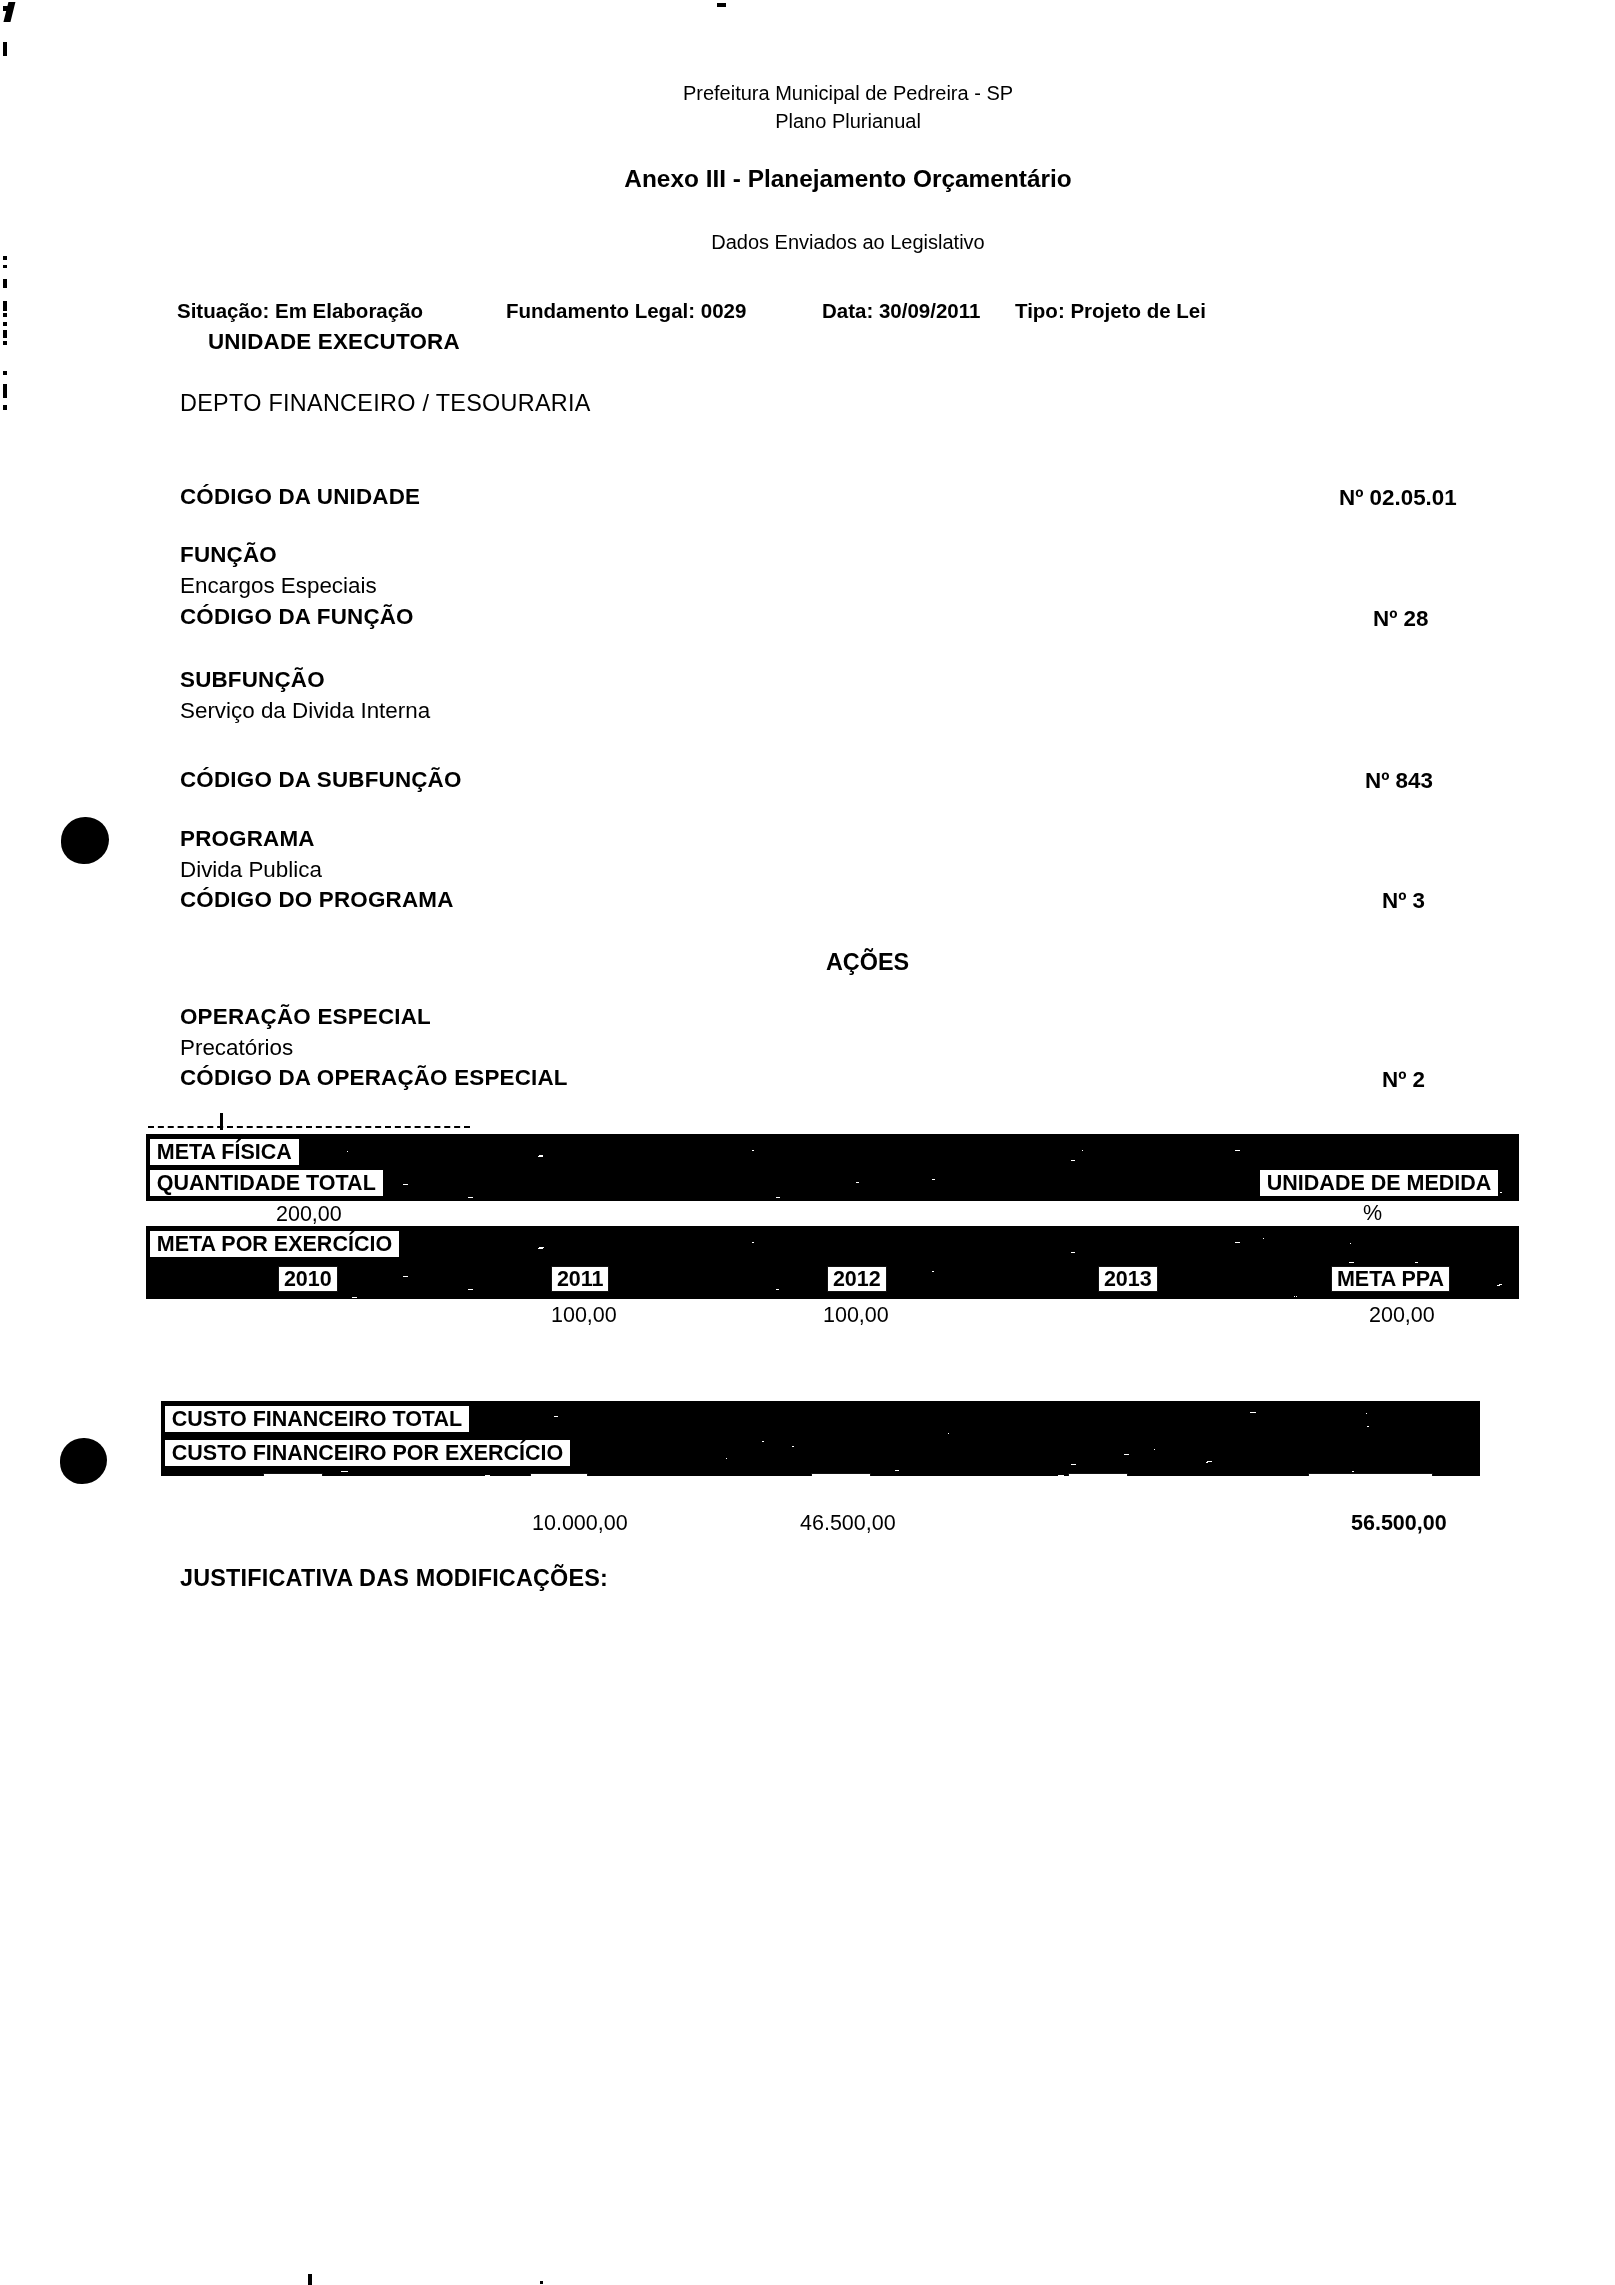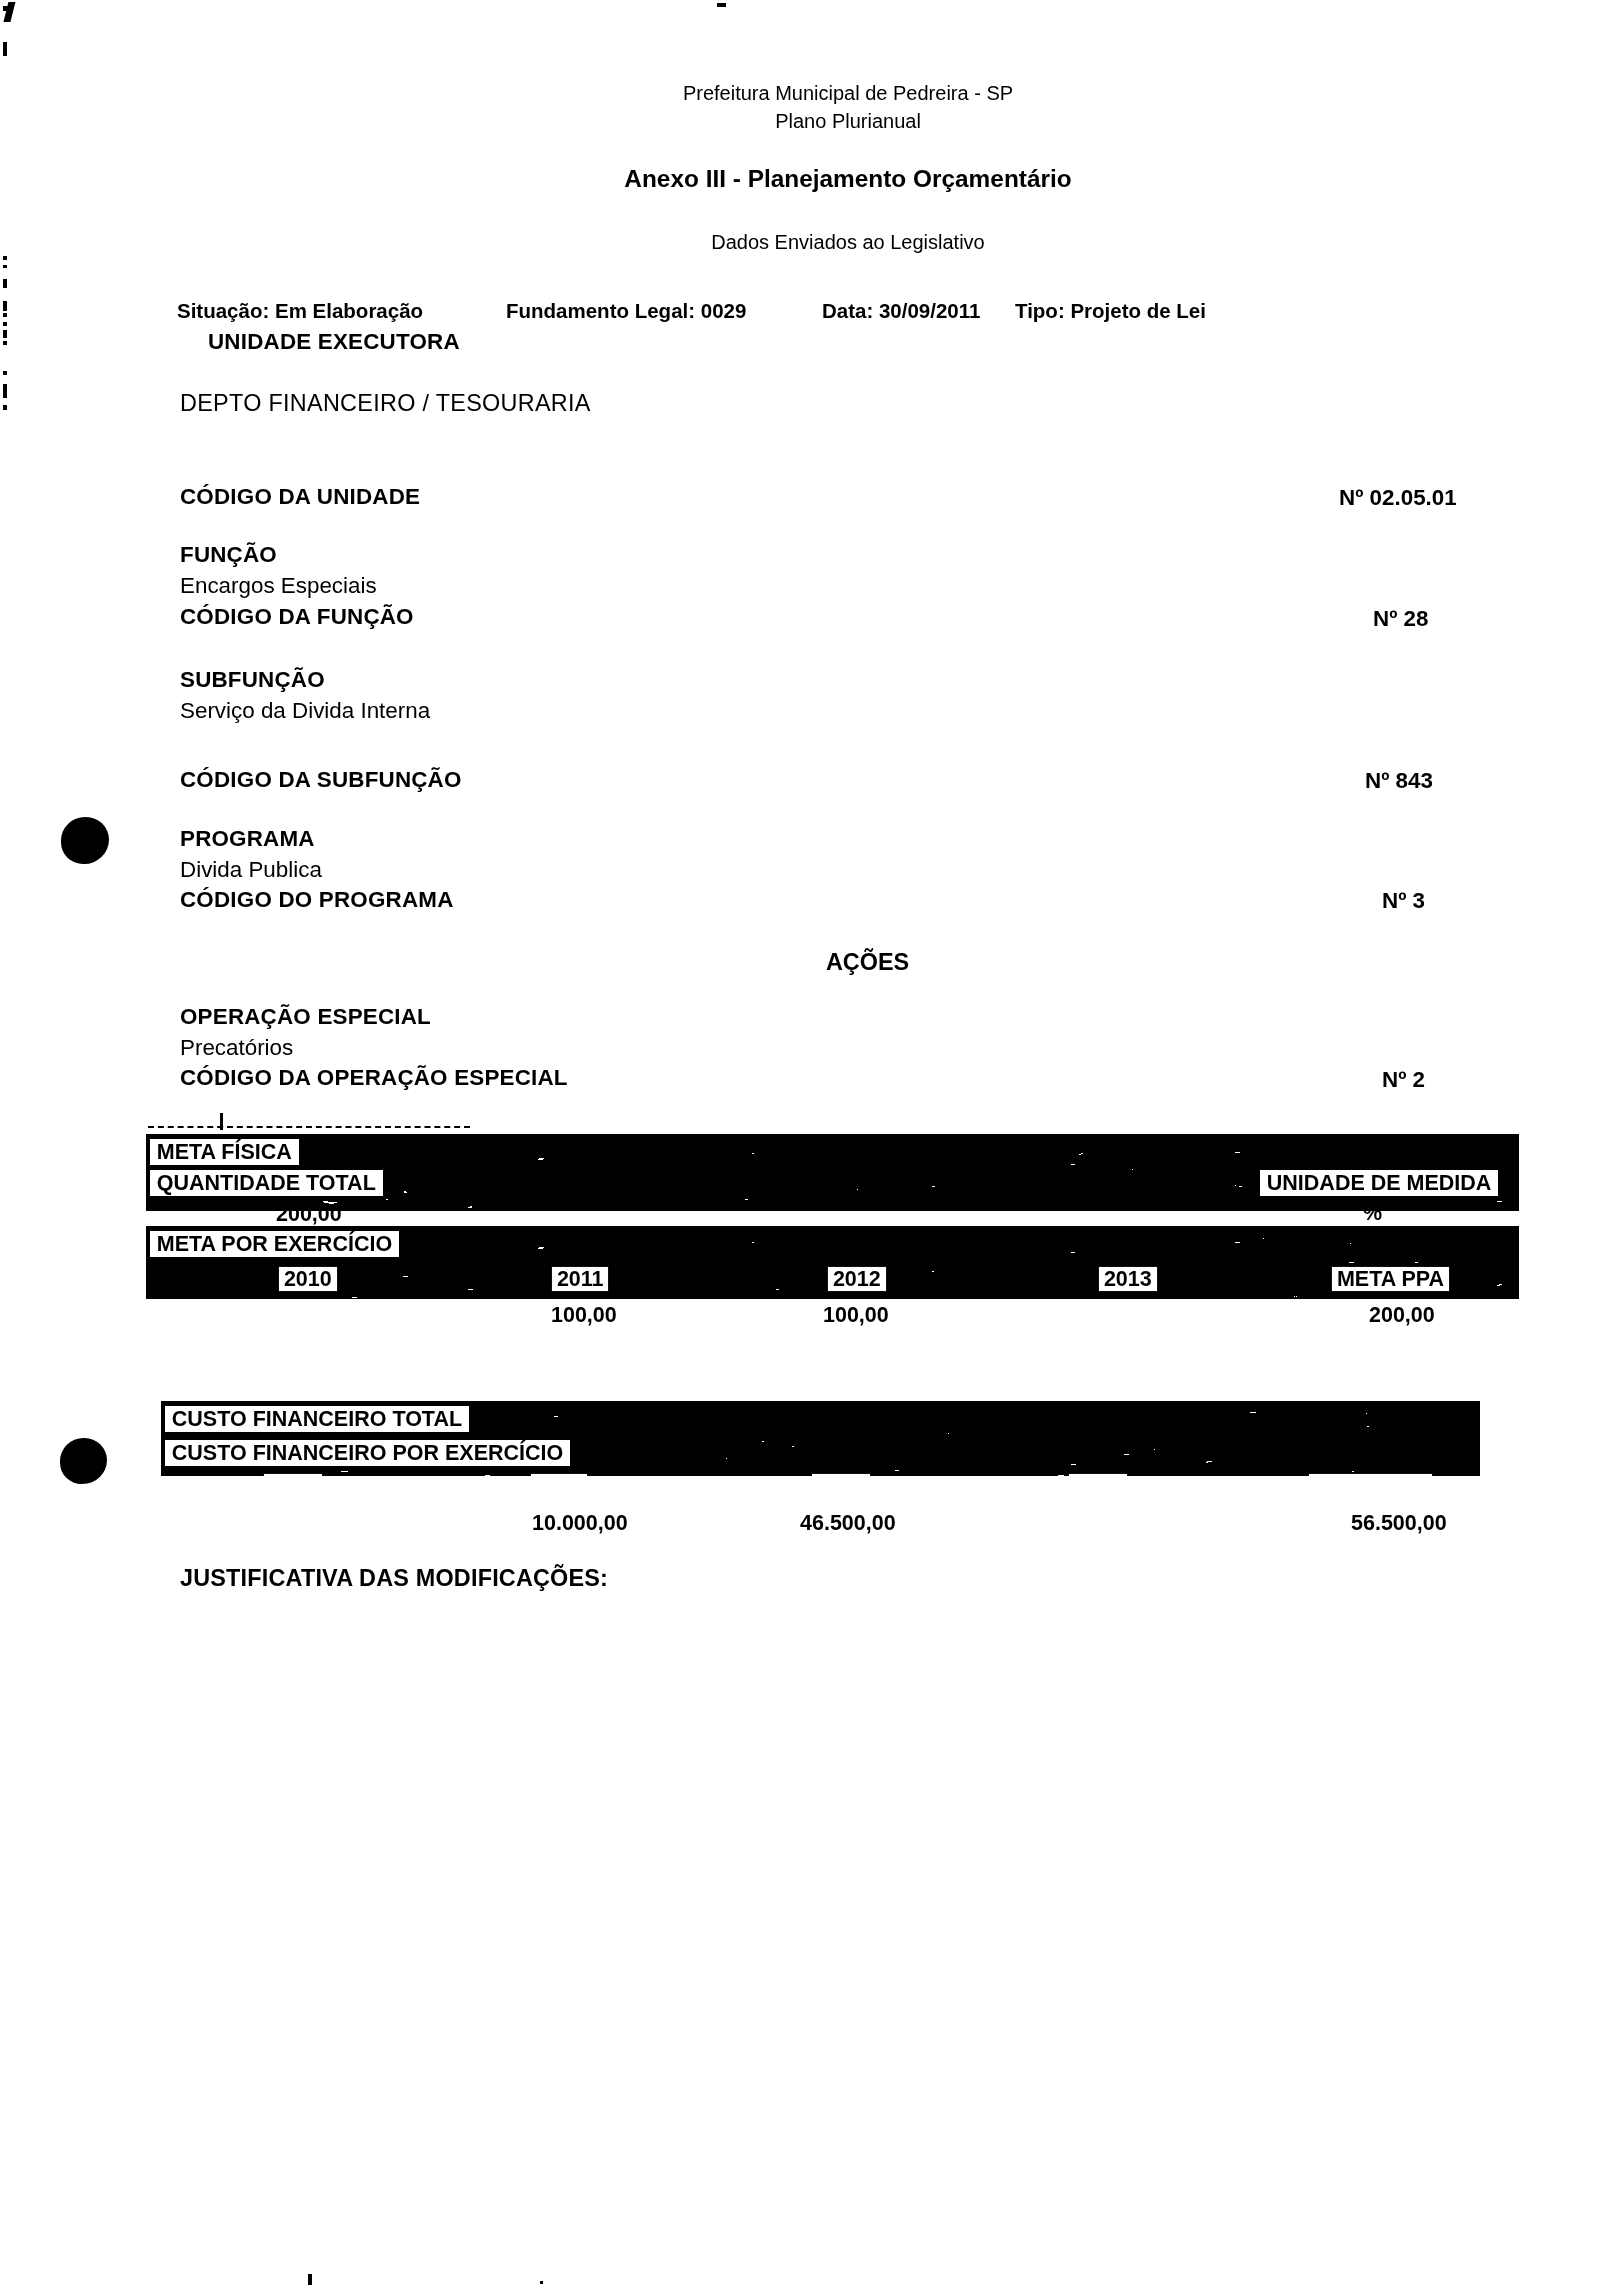--- a/index.html
+++ b/index.html
@@ -7,21 +7,21 @@
     position:relative; width:1616px; height:2286px; background:#fff;
     font-family:"Liberation Sans", sans-serif; color:#000; overflow:hidden;
   }
   
   .hline{position:absolute; left:146px; width:1404px; text-align:center; font-size:20px; line-height:27px; white-space:nowrap;}
   .hbold{font-weight:bold;}
   .cap{position:absolute; font-weight:bold; font-size:22.4px; white-space:nowrap; letter-spacing:0.2px;}
   .val{position:absolute; font-weight:normal; font-size:22.4px; white-space:nowrap;}
   .code{position:absolute; font-weight:bold; font-size:22.4px; white-space:nowrap;}
   .status{position:absolute; font-weight:bold; font-size:20.5px; white-space:nowrap;}
-  .num{position:absolute; font-size:21.5px; white-space:nowrap;font-weight:bold;}
+  .num{position:absolute; font-size:21.5px; white-space:nowrap;}
   .num.b{font-weight:bold;}
   
   .band{position:absolute; background:#000; overflow:hidden;}
   .noise-fill{position:absolute; left:0; top:0; width:100%; height:100%; display:block;}
   .bandbox{
     position:absolute; background:#fff; border:2px solid #000;
     font-weight:bold; font-size:21.5px; line-height:24.4px; padding:1px 6.8px;
     white-space:nowrap; z-index:3;
   }
   .yearbox{
@@ -44,21 +44,21 @@
   #fn-label{left:180px; top:542px;}  #fn-value{left:180px; top:573px;}
   #cf-label{left:180px; top:604px;}  #cf-code{left:1373px; top:606px;}
   #sf-label{left:180px; top:667px;}  #sf-value{left:180px; top:698px;}
   #csf-label{left:180px; top:767px;} #csf-code{left:1365px; top:768px;}
   #pg-label{left:180px; top:826px;}  #pg-value{left:180px; top:857px;}
   #cpg-label{left:180px; top:887px;} #cpg-code{left:1382px; top:888px;}
   #acoes{left:146px; top:949px; width:1443px; text-align:center; font-weight:bold; font-size:23.4px; position:absolute;}
   #oe-label{left:180px; top:1004px;} #oe-value{left:180px; top:1035px;}
   #coe-label{left:180px; top:1065px;} #coe-code{left:1382px; top:1067px;}
   
-  #band1{left:146px; top:1134px; width:1373px; height:77px;}
+  #band1{left:146px; top:1134px; width:1373px; height:67px;}
   #bx-mf{left:2px; top:2.9px;}
   #bx-qt{left:2px; top:34px;}
   #bx-um{left:1112px; top:34px;}
   #v-qt{left:276px; top:1202px;}
   #v-um{left:1363px; top:1201px;}
   
   #band2{left:146px; top:1226px; width:1373px; height:73px;}
   #bx-mpe{left:2px; top:2.9px;}
   #y1-2010{left:132px; top:40px;} #y1-2011{left:405px; top:40px;}
   #y1-2012{left:681px; top:40px;} #y1-2013{left:952px; top:40px;}

